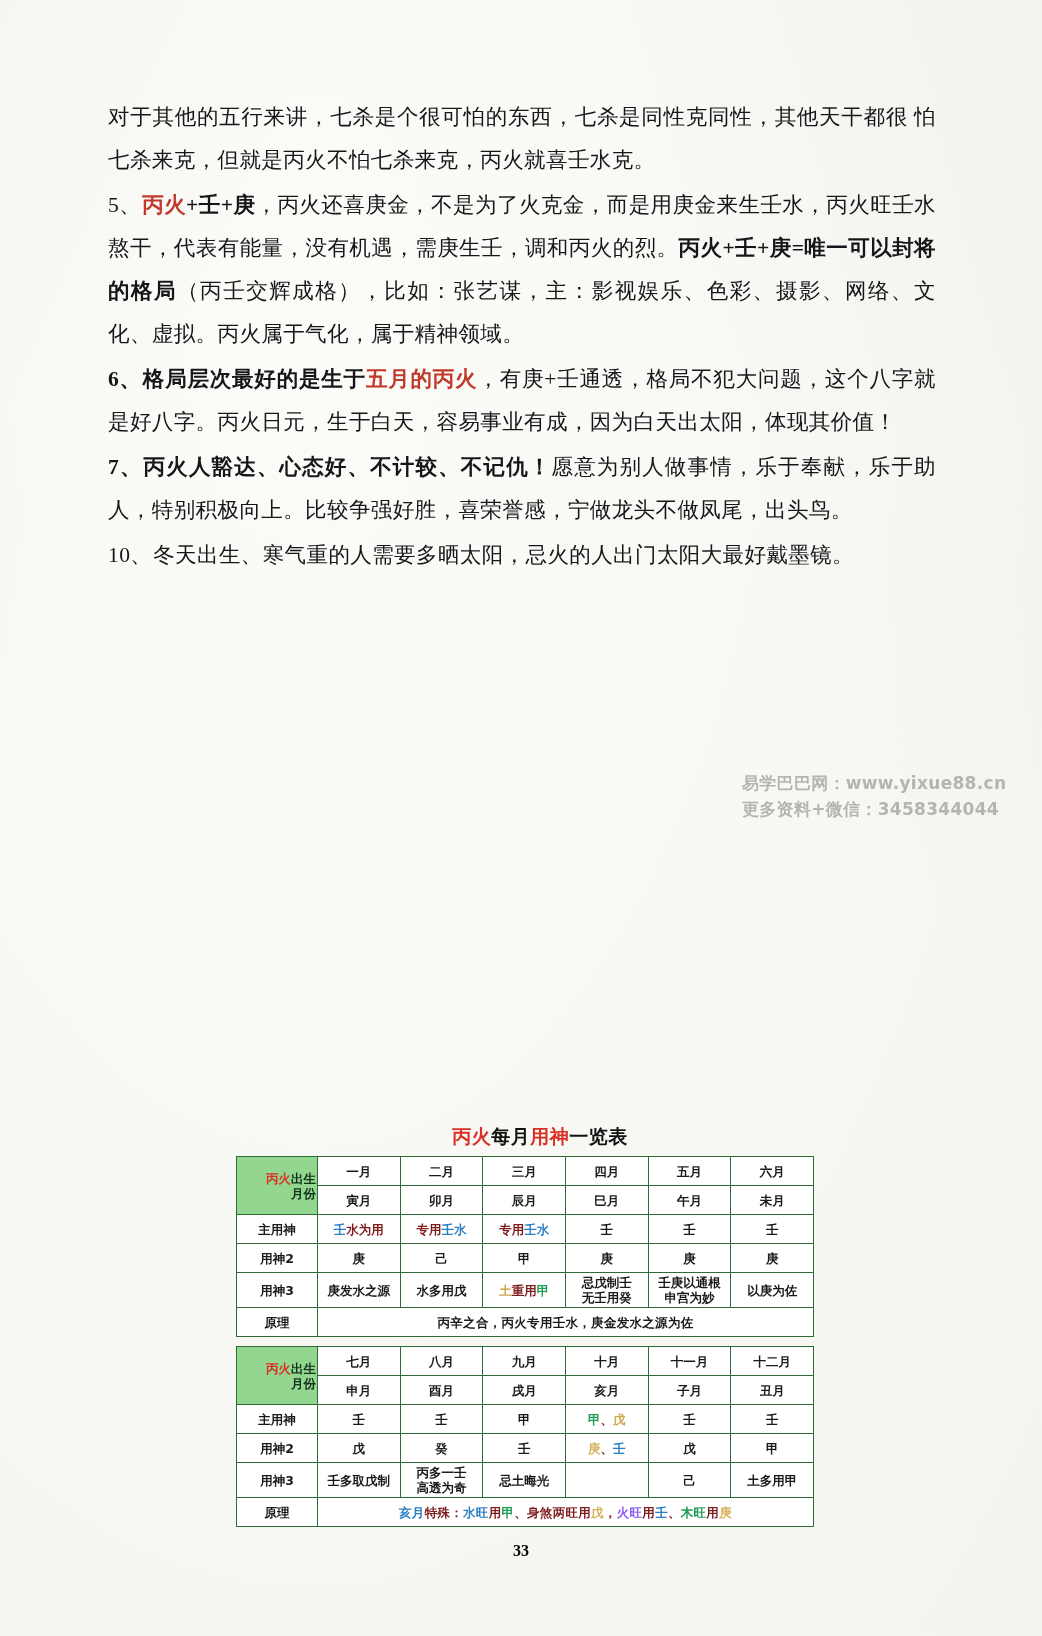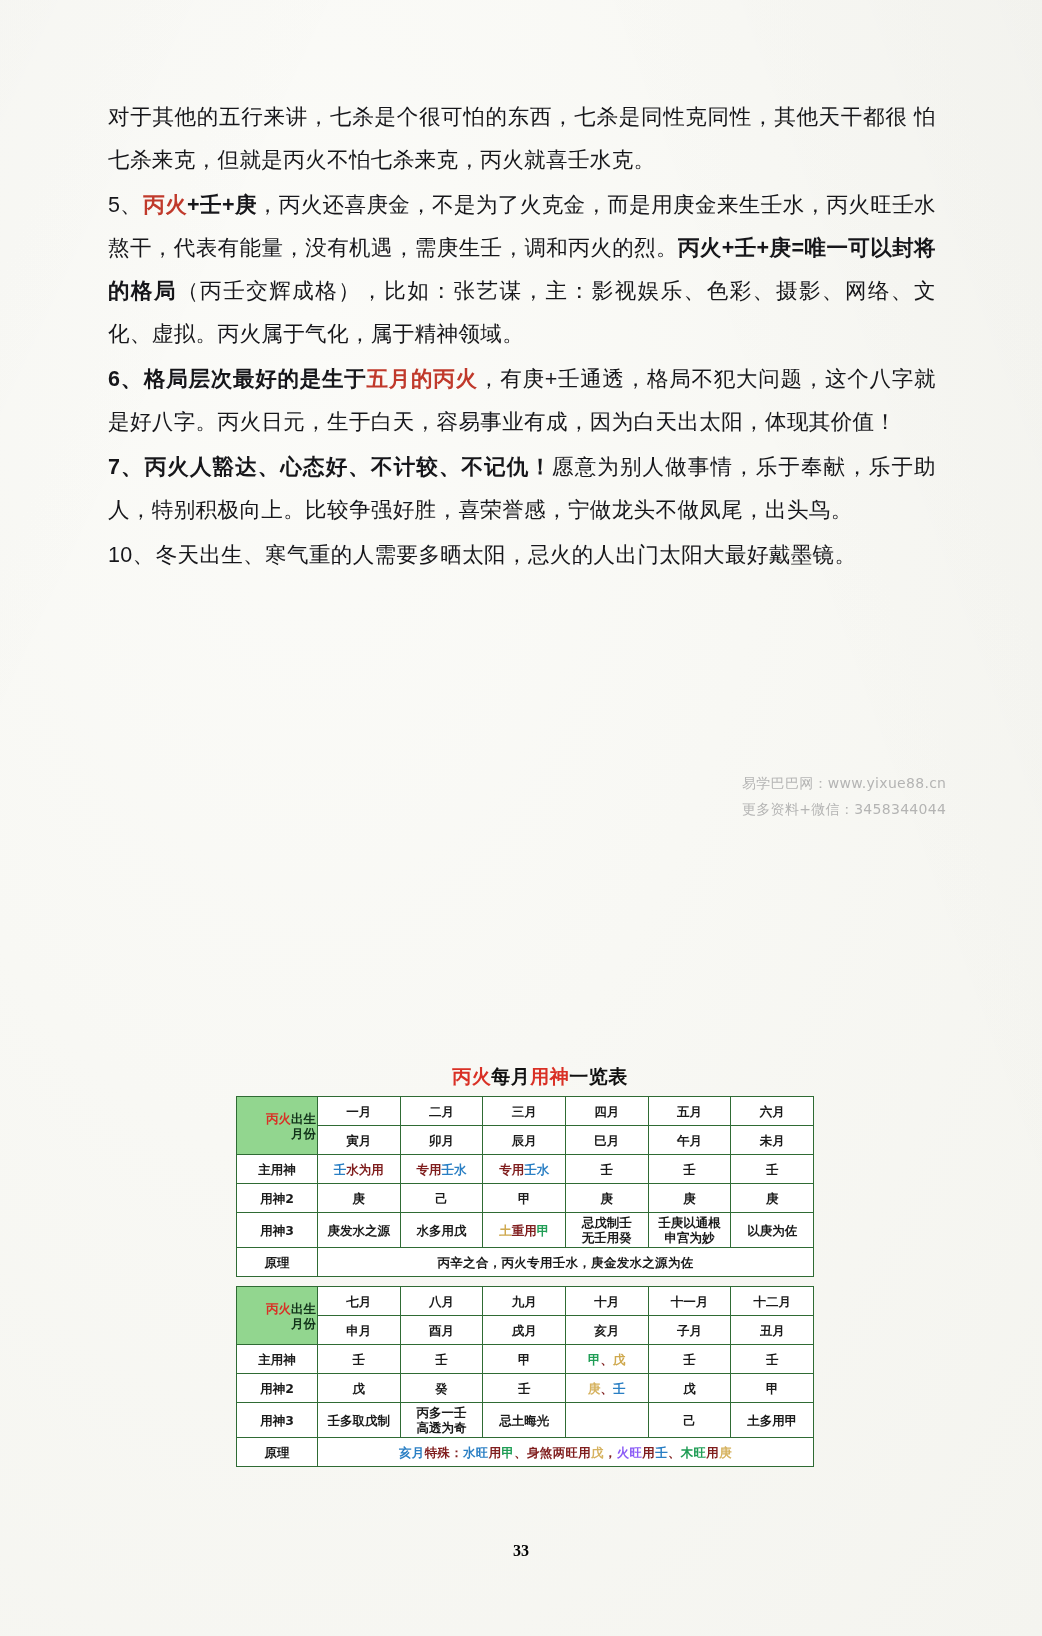--- a/index.html
+++ b/index.html
@@ -39,50 +39,50 @@
   }
 
   
   .para {
     font-size: 21.5px;
     line-height: 43px;
     color: #16161a;
     letter-spacing: 0.4px;
     text-align: justify;
     margin: 0 0 2px 0;
-    font-family: Liberation Sans, sans-serif;
+    font-family: Liberation Serif, serif;
   }
   .para .num { margin-right: 1px; }
 
   .red { color: #c0392b; font-weight: bold; }
   .redplain { color: #c0392b; }
   .bold { font-weight: bold; }
 
   
   .watermark {
     position: absolute;
     left: 742px;
     top: 770px;
     width: 300px;
     color: #a9a9a9;
-    font-size: 14px;
+    font-size: 17px;
     line-height: 26px;
-    font-weight: normal;
+    font-weight: bold;
     font-family: "DejaVu Sans", sans-serif;
     letter-spacing: 0.3px;
     opacity: 0.85;
     pointer-events: none;
     white-space: nowrap;
   }
 
   
   .table-block {
     position: absolute;
     left: 236px;
-    top: 1064px;
+    top: 1124px;
     width: 608px;
   }
   .table-title {
     text-align: center;
     font-size: 19px;
     font-weight: bold;
     letter-spacing: 0.5px;
     margin-bottom: 6px;
     font-family: "DejaVu Sans", "Liberation Sans", sans-serif;
     color: #111;

